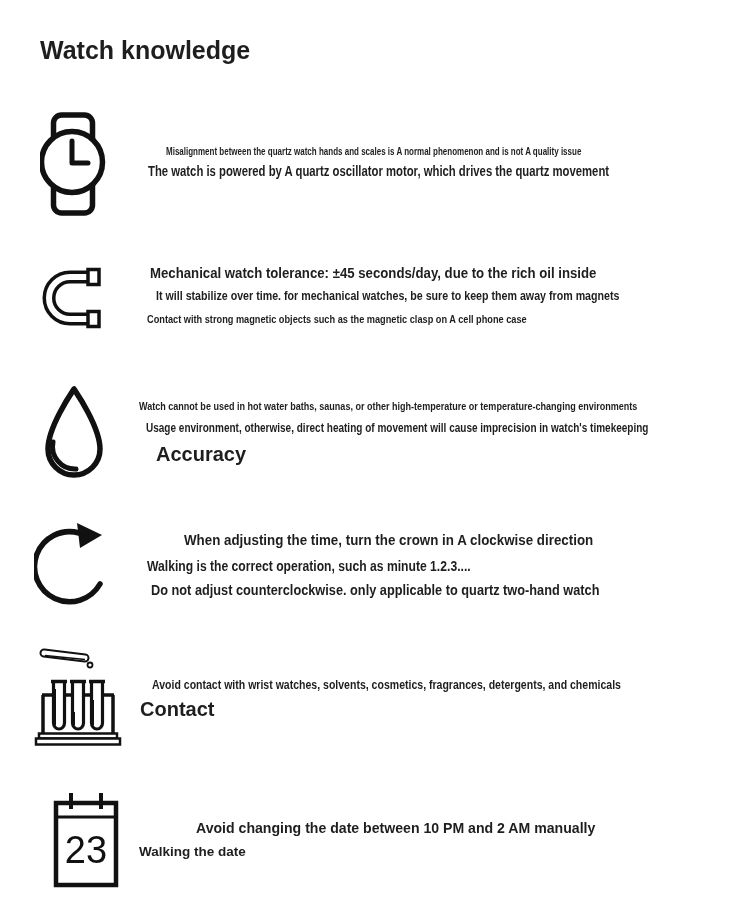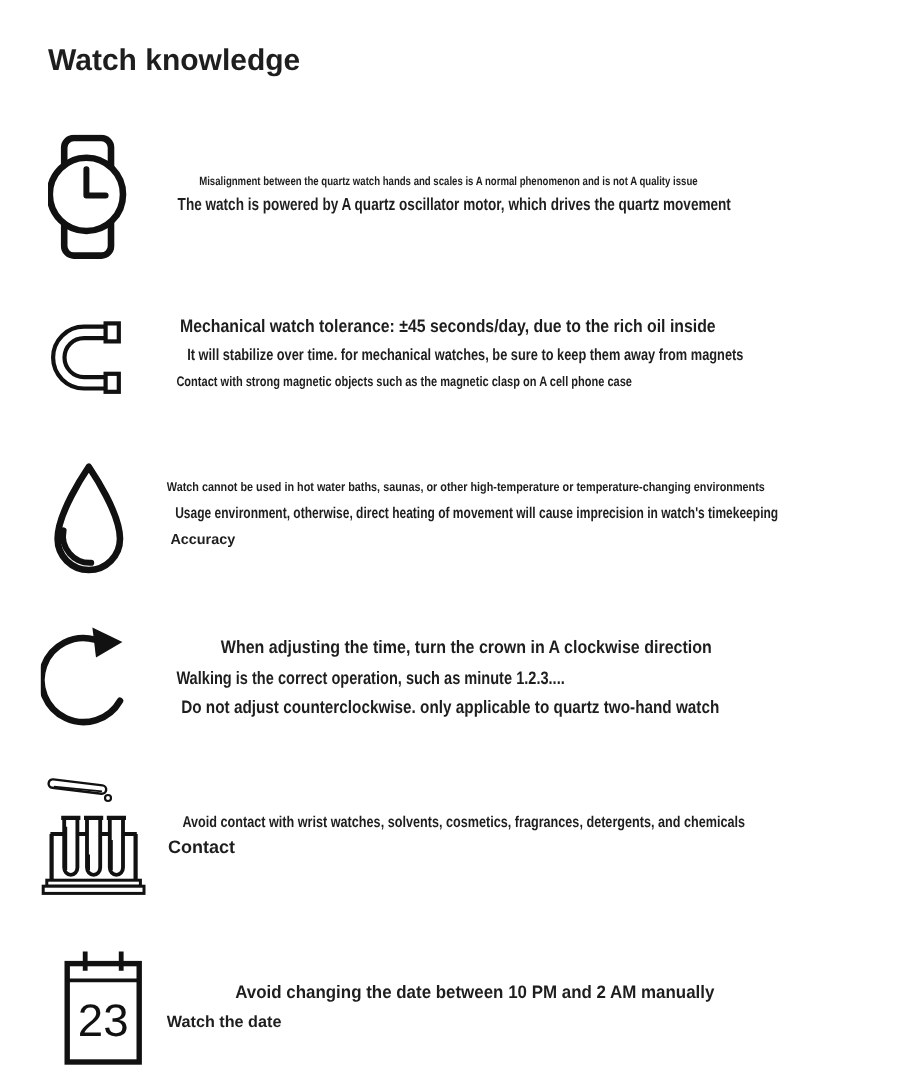--- a/index.html
+++ b/index.html
@@ -18,30 +18,30 @@
   .s1b{left:148px;top:163px;font-size:14.5px;transform:scaleX(0.78);}
   
   .ic2{left:40px;top:266px;}
   .s2a{left:150px;top:264px;font-size:15px;transform:scaleX(0.88);}
   .s2b{left:156px;top:288px;font-size:13.5px;transform:scaleX(0.79);}
   .s2c{left:147px;top:313px;font-size:11.5px;transform:scaleX(0.80);}
   
   .ic3{left:42px;top:385px;}
   .s3a{left:139px;top:400px;font-size:10.5px;transform:scaleX(0.86);}
   .s3b{left:146px;top:421px;font-size:13px;transform:scaleX(0.77);}
-  .s3c{left:142px;top:443px;font-size:12px;}
+  .s3c{left:156px;top:443px;font-size:20px;}
   
   .ic4{left:34px;top:521px;}
   .s4a{left:184px;top:531px;font-size:15px;transform:scaleX(0.89);}
   .s4b{left:147px;top:557px;font-size:15px;transform:scaleX(0.81);}
   .s4c{left:151px;top:581px;font-size:15px;transform:scaleX(0.85);}
   
   .ic5{left:34px;top:644px;}
   .s5a{left:152px;top:678px;font-size:13px;transform:scaleX(0.81);}
-  .s5b{left:140px;top:698px;font-size:15px;}
+  .s5b{left:140px;top:698px;font-size:20px;}
   
   .ic6{left:52px;top:790px;}
   .s6a{left:196px;top:819px;font-size:15px;transform:scaleX(0.94);}
   .s6b{left:139px;top:844px;font-size:13.5px;}
   svg{display:block;}
 </style>
 </head>
 <body>
 
 <div class="page-title">Watch knowledge</div>
@@ -116,13 +116,13 @@
 <div class="icon ic6">
   <svg width="68" height="98" viewBox="0 0 68 98">
     <rect x="4" y="13" width="60" height="82" fill="#fff" stroke="#111" stroke-width="4.5"></rect>
     <path d="M4,27 H64" stroke="#111" stroke-width="3" fill="none"></path>
     <path d="M19,3 V19" stroke="#111" stroke-width="4" fill="none"></path>
     <path d="M49,3 V19" stroke="#111" stroke-width="4" fill="none"></path>
     <text x="34" y="73" text-anchor="middle" font-size="38" font-weight="400" fill="#111">23</text>
   </svg>
 </div>
 <div class="tl s6a">Avoid changing the date between 10 PM and 2 AM manually</div>
-<div class="tl s6b">Watch the date</div>
+<div class="tl s6b">Walking the date</div>
 
 </body></html>

